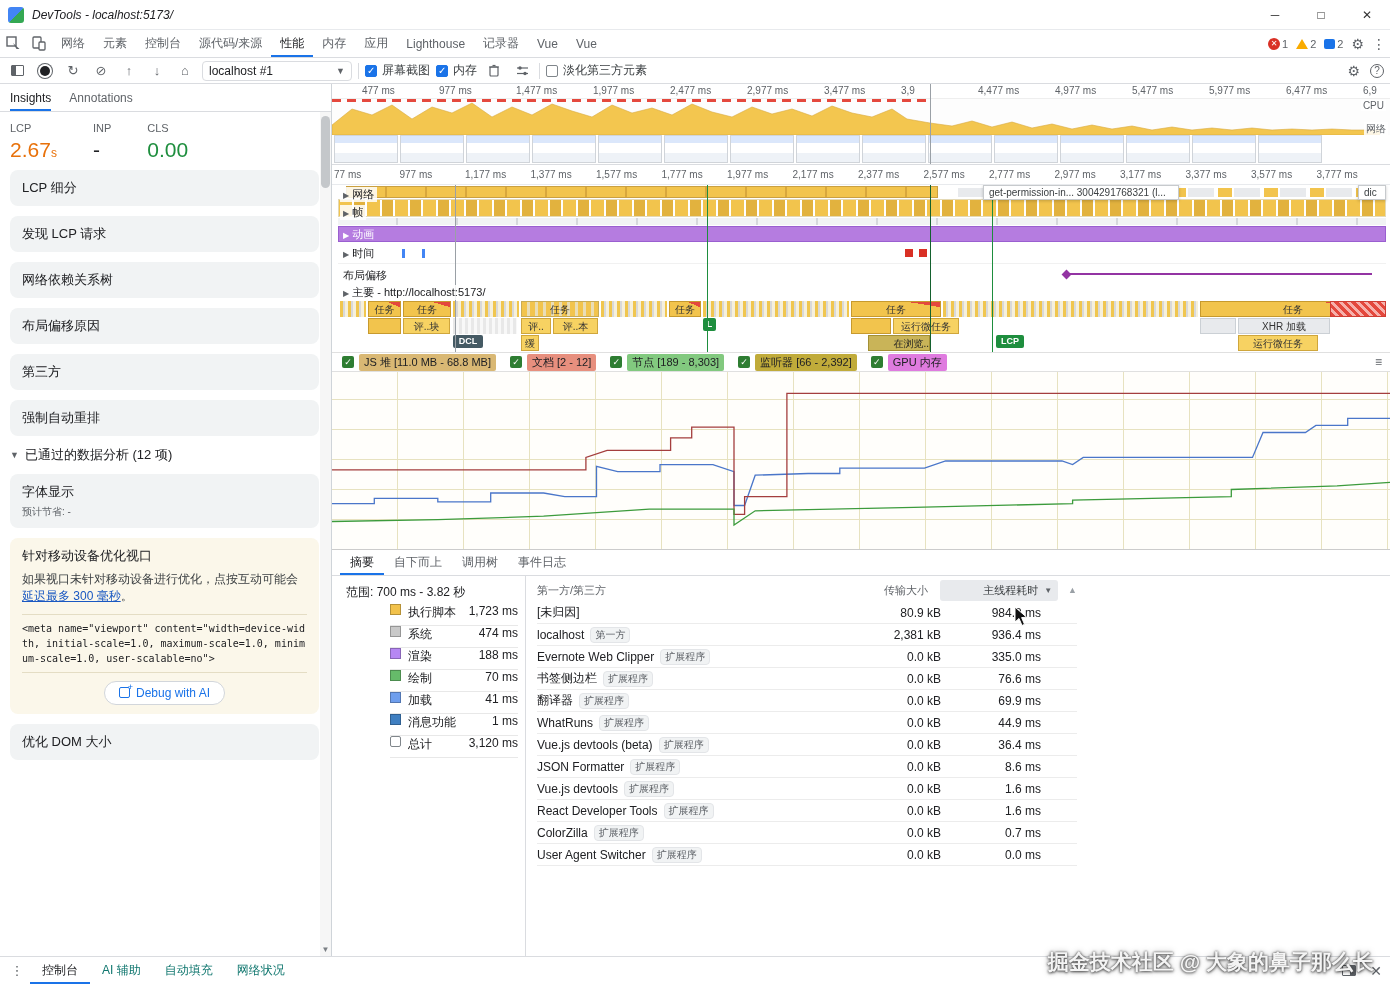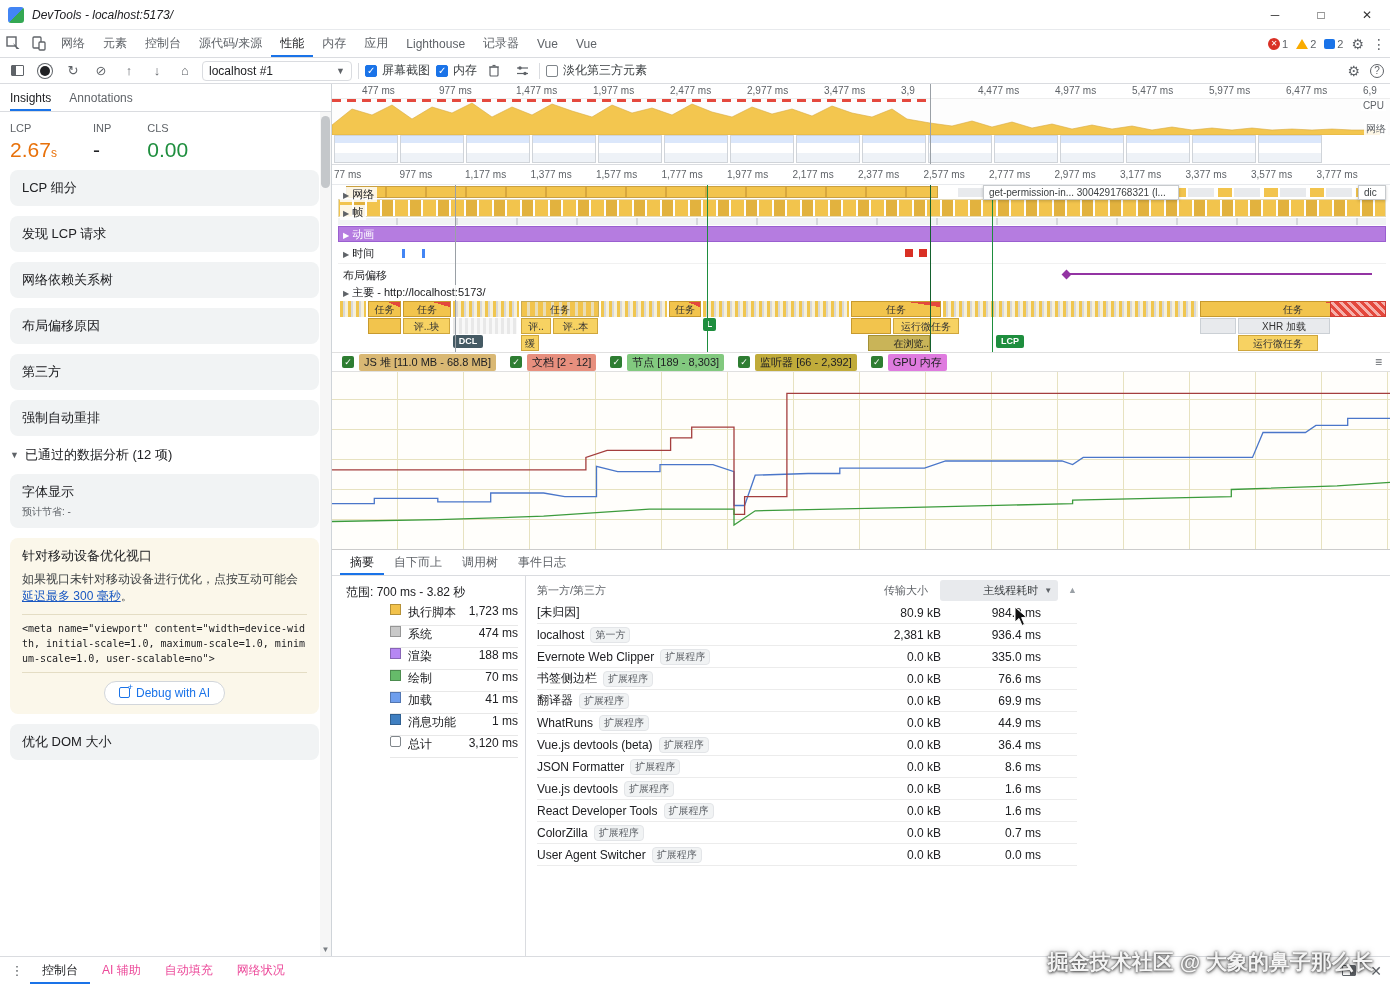--- a/index.html
+++ b/index.html
@@ -149,21 +149,21 @@
   .trow { display:flex; align-items:center; height:22px; border-bottom:1px solid #ececec; }
   .tname { flex:1; display:flex; align-items:center; gap:6px; white-space:nowrap; overflow:hidden; }
   .tbadge { font-size:10px; color:#5f6368; background:#f1f3f4; border:1px solid #e3e5e8; border-radius:4px; padding:0 4px; line-height:14px; }
   .tsize { width:96px; text-align:right; }
   .ttime { width:100px; text-align:right; margin-right:36px; }
 
   
   .statusbar { position:absolute; left:0; right:0; bottom:0; height:28px; border-top:1px solid #dadce0; background:#fff; display:flex; align-items:center; padding:0 8px; gap:4px; }
   .sb-more { color:#5f6368; font-size:13px; width:18px; text-align:center; }
   #statusItems { display:flex; height:100%; align-items:center; }
-  .sbitem { padding:0 12px; color:#ec4899; height:100%; display:flex; align-items:center; white-space:nowrap; }
+  .sbitem { padding:0 12px; color:#0f766e; height:100%; display:flex; align-items:center; white-space:nowrap; }
   .sbitem.sel { color:#202124; box-shadow:inset 0 -2px 0 #1a73e8; }
   .statusbar-right { position:absolute; right:8px; display:flex; gap:14px; align-items:center; }
   .dock-ico { width:14px; height:11px; border:1px solid #5f6368; border-radius:1px; position:relative; }
   .dock-ico::before { content:""; position:absolute; right:0; top:0; bottom:0; width:5px; background:#5f6368; }
 
   .watermark { position:absolute; right:16px; top:948px; font-size:21px; font-weight:bold; color:rgba(252,252,252,.95); text-shadow:0 0 2px #555, 0 1px 3px rgba(0,0,0,.65), 0 0 6px rgba(0,0,0,.35); z-index:20; white-space:nowrap; }
   .oscursor { position:absolute; z-index:30; }
 </style>
 </head>
 <body>

